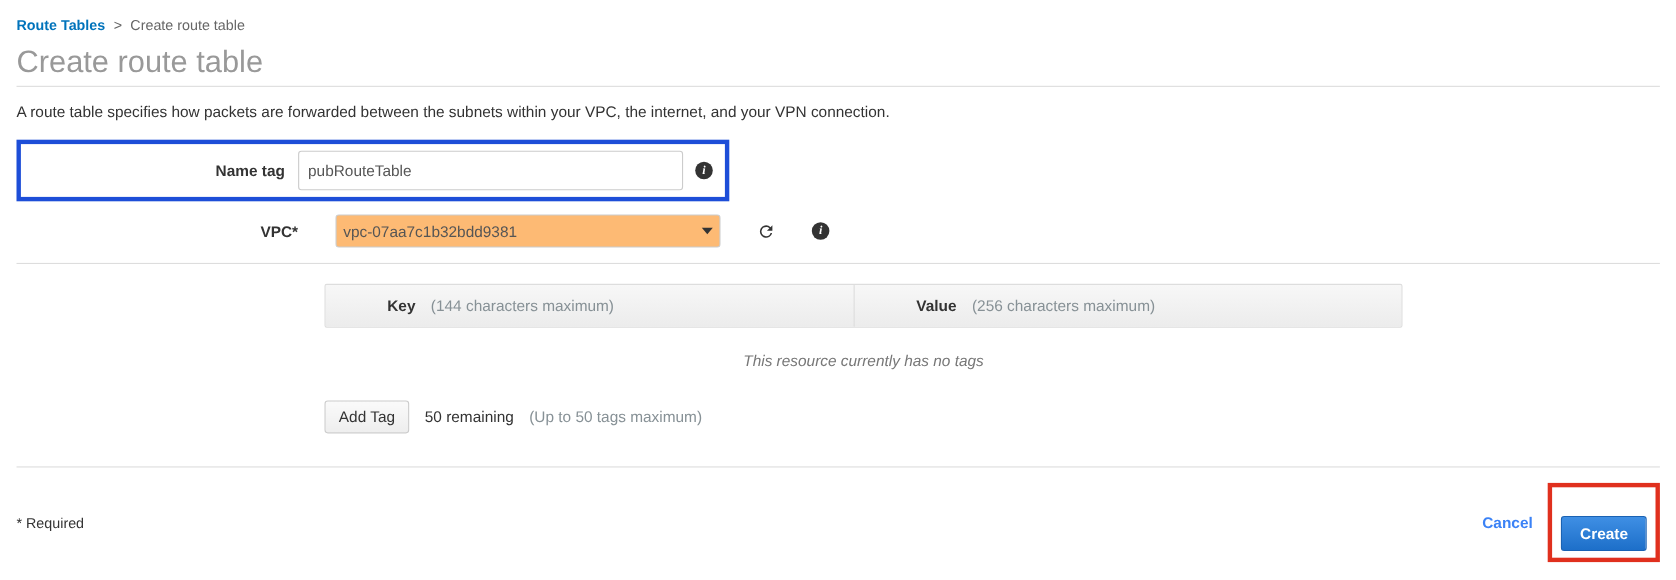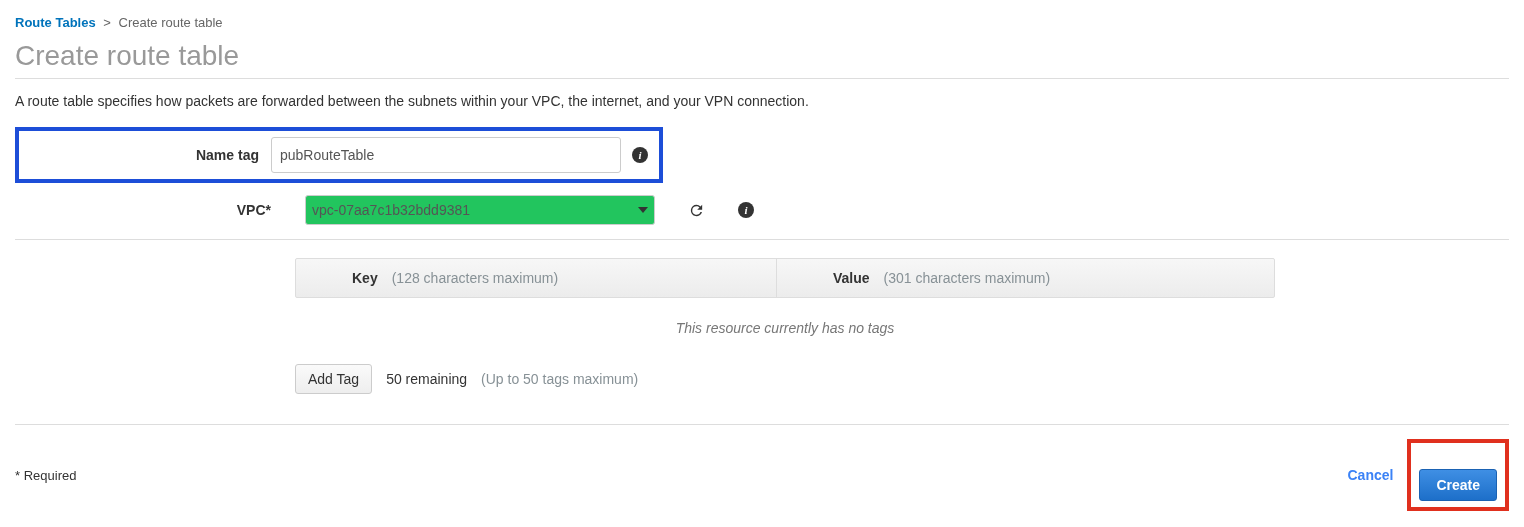--- a/index.html
+++ b/index.html
@@ -47,21 +47,21 @@
     background: #fff;
   }
   .form-select {
     width: 350px;
     height: 30px;
     padding: 4px 6px;
     border: 1px solid #ccc;
     border-radius: 3px;
     font-size: 14px;
     color: #555;
-    background: #22c55e;
+    background: #fdba74;
     position: relative;
     display: flex;
     align-items: center;
     justify-content: space-between;
     cursor: pointer;
   }
   .caret-down {
     width: 0; height: 0;
     border-left: 5px solid transparent;
     border-right: 5px solid transparent;
@@ -193,25 +193,25 @@
       <span class="info-circle">i</span>
     </span>
 </div>
 
 <hr class="section-divider">
 
 <div class="tags-area">
   <div class="tags-header">
     <div class="col col-key">
       <span class="hdr">Key</span>
-      <span class="hint">(128 characters maximum)</span>
+      <span class="hint">(144 characters maximum)</span>
     </div>
     <div class="col col-value">
       <span class="hdr">Value</span>
-      <span class="hint">(301 characters maximum)</span>
+      <span class="hint">(256 characters maximum)</span>
     </div>
   </div>
 
   <div class="no-tags">This resource currently has no tags</div>
 
   <div class="addtag-row">
     <button class="btn btn-secondary">Add Tag</button>
     <span class="addtag-remaining">50 remaining</span>
     <span class="addtag-hint">(Up to 50 tags maximum)</span>
   </div>

